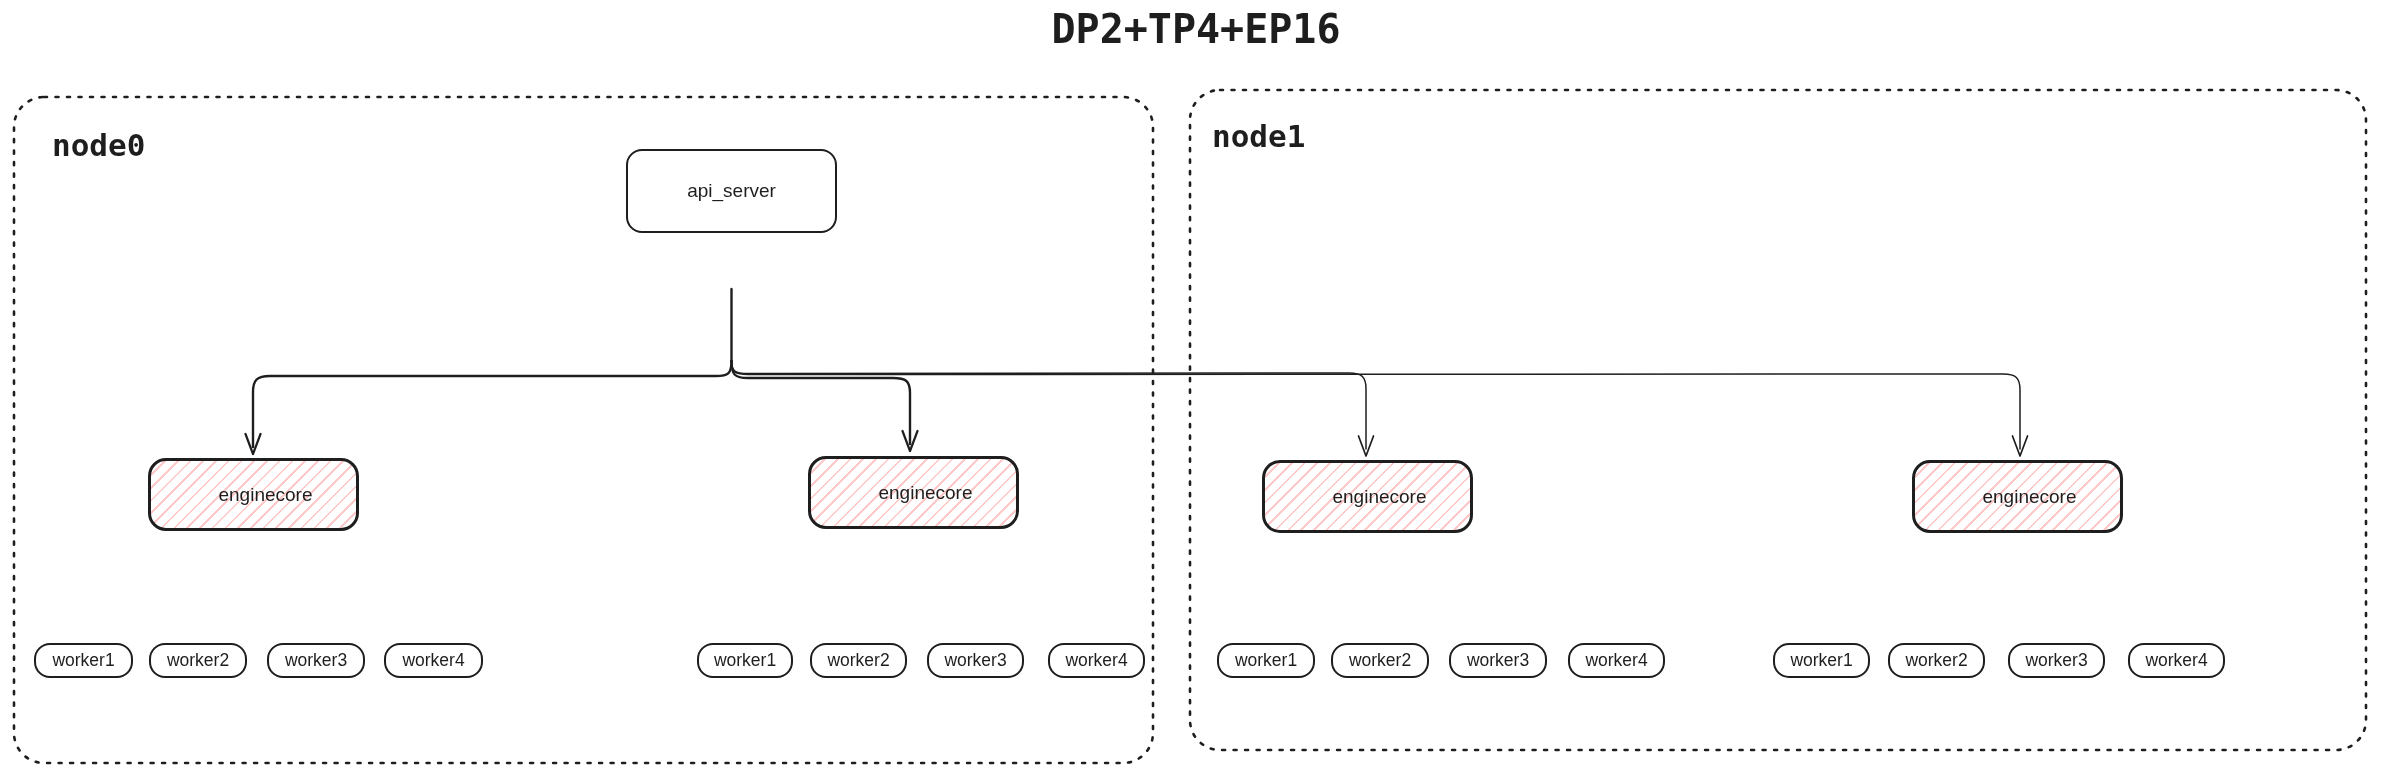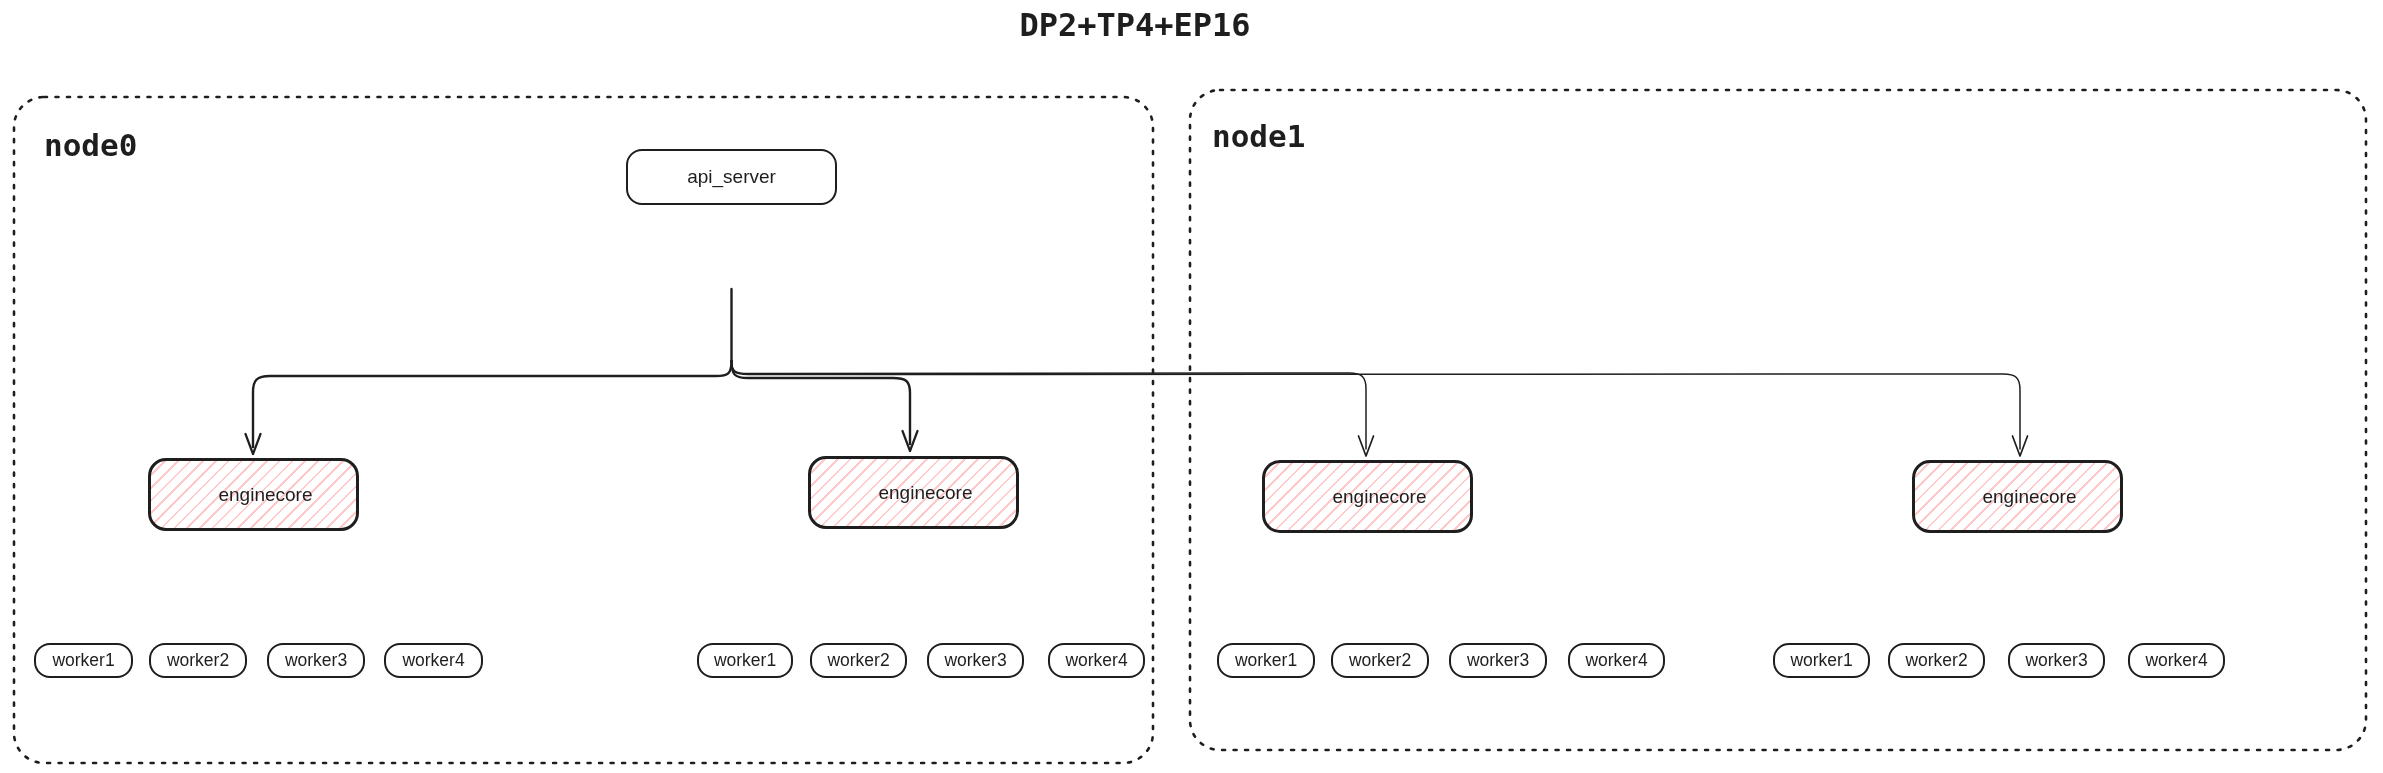--- a/index.html
+++ b/index.html
@@ -19,23 +19,23 @@
     color: var(--stroke);
   }
   .code-font {
     font-family: "DejaVu Sans Mono", monospace;
     font-weight: 700;
     color: var(--stroke);
   }
   .diagram-title {
     position: absolute;
     top: 6px;
-    left: 1135px;
+    left: 1196px;
     transform: translateX(-50%);
-    font-size: 32px;
+    font-size: 40px;
     white-space: nowrap;
   }
   .node-frame {
     position: absolute;
     border-radius: 30px;
   }
   .frame-border {
     position: absolute;
     inset: 0;
     width: 100%;
@@ -54,21 +54,21 @@
     justify-content: center;
     border: 2.8px solid var(--stroke);
     background: #fff;
     font-family: "Liberation Sans", "DejaVu Sans", sans-serif;
     font-size: 19px;
     color: var(--stroke);
     white-space: nowrap;
   }
   .big-box {
     width: 211px;
-    height: 56px;
+    height: 84px;
     border-radius: 16px;
   }
   .engine-box {
     width: 211px;
     height: 73px;
     border-radius: 18px;
     border-width: 3px;
   }
   .worker-box {
     height: 35px;
@@ -115,21 +115,21 @@
     <path d="M1358.5 436 L1366 456 L1373.5 436" stroke-width="1.7"></path>
     <path d="M731.5 361 C731.5 372 735 374.5 748 374.5 L2003 374 C2016 374 2020 378 2020 390 L2020 449" stroke-width="1.5"></path>
     <path d="M2012.5 436 L2020 456 L2027.5 436" stroke-width="1.7"></path>
   </svg>
 
   <div class="node-frame" style="left:12px; top:95px; width:1143px; height:670px;">
     <svg class="frame-border" viewBox="0 0 1143 670">
       <rect x="2" y="2" width="1139" height="666" rx="30" fill="none" stroke="var(--stroke)" stroke-width="2.6" stroke-dasharray="3 8.5" stroke-linecap="round"></rect>
     </svg>
 
-    <div class="node-label code-font" style="left:32px; top:32px;">node0</div>
+    <div class="node-label code-font" style="left:40px; top:32px;">node0</div>
 
     <div class="box big-box" style="left:614px; top:54px;">
       <span>api_server</span>
     </div>
 
 
     <div class="box engine-box hatch-red" style="left:136px; top:363px;">
       <span>enginecore</span>
     </div>
     <div class="box engine-box hatch-red" style="left:796px; top:361px;">

